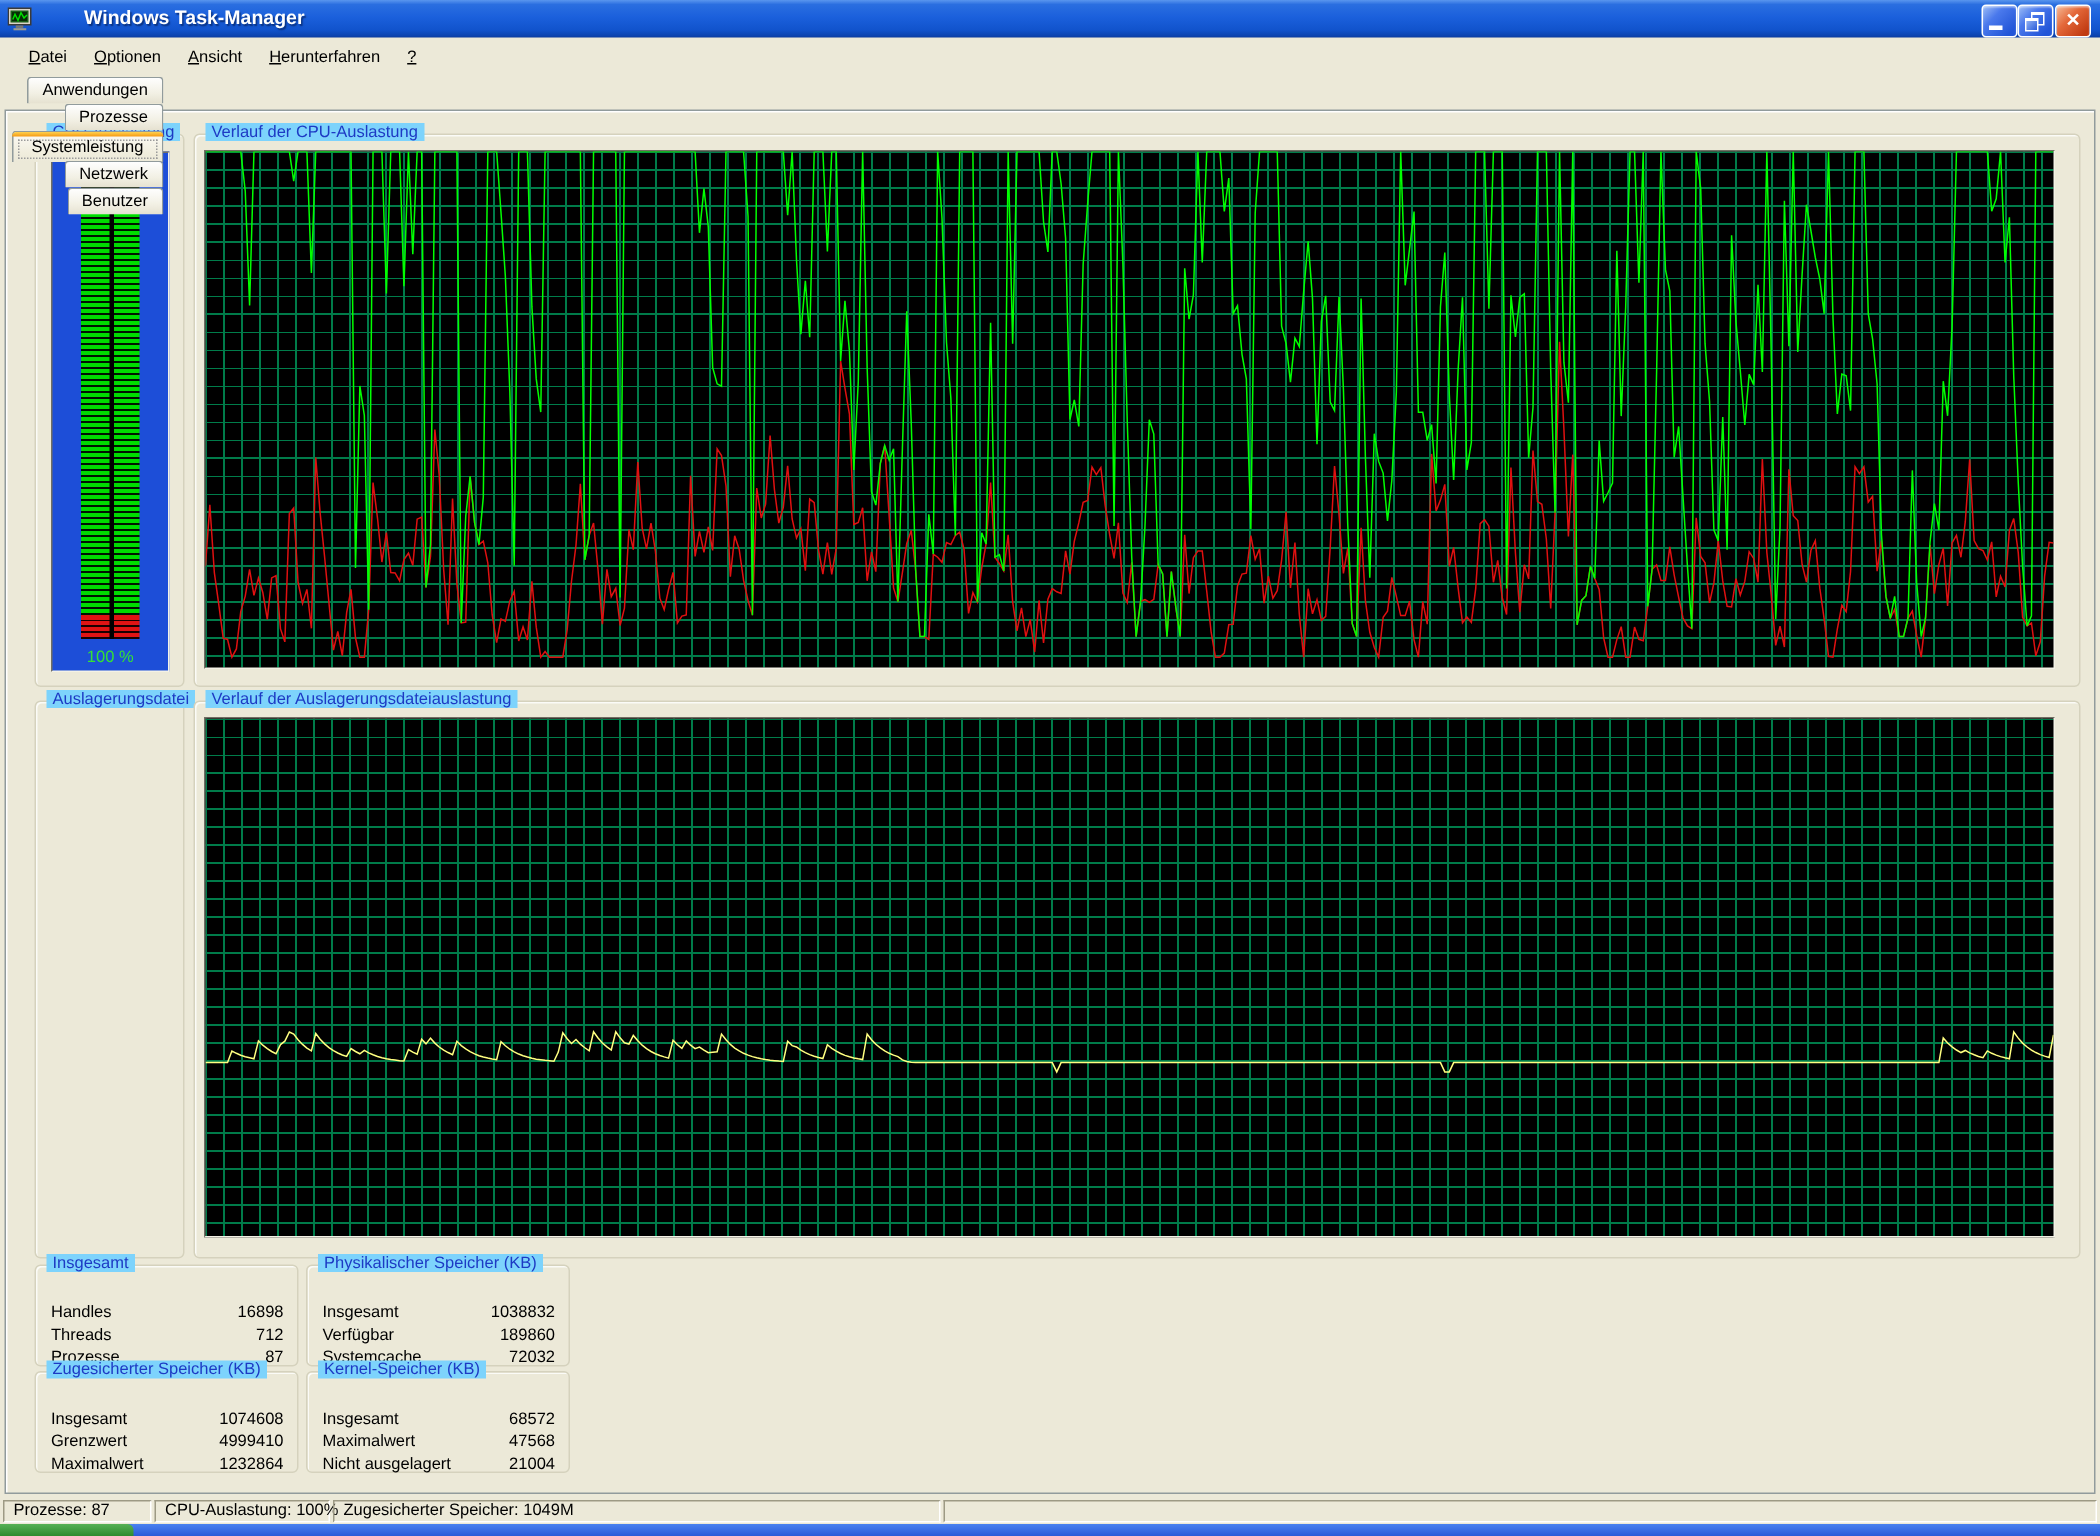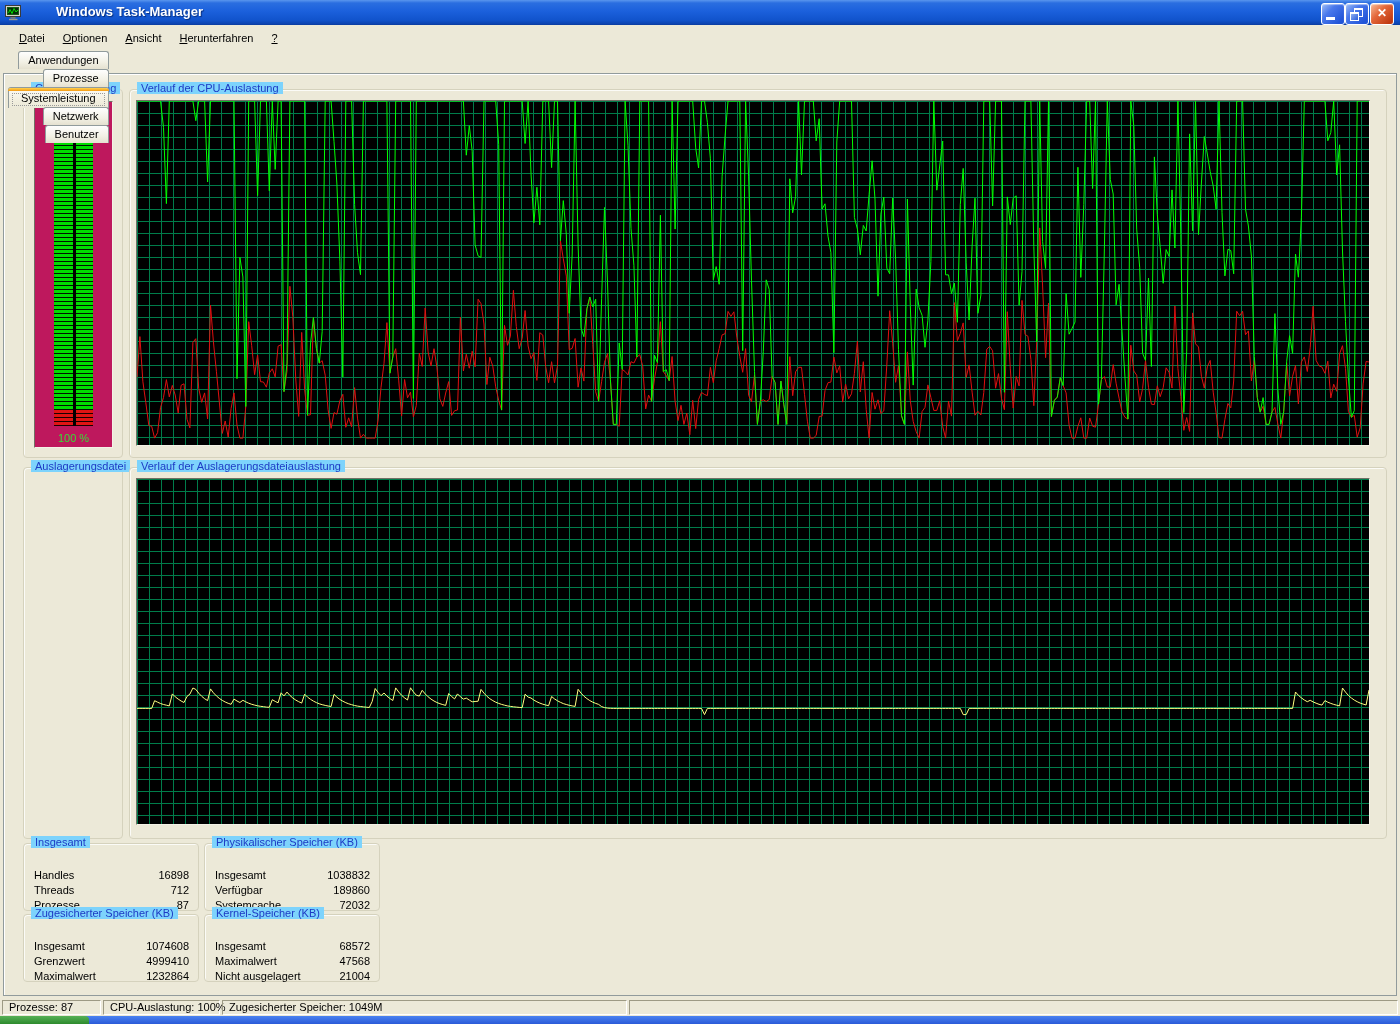--- a/index.html
+++ b/index.html
@@ -50,21 +50,21 @@
   #gb-cpu   {left:19px; top:15px;  width:98px;   height:367px;}
   #gb-cpuh  {left:125px;top:15px;  width:1256px; height:367px;}
   #gb-pf    {left:19px; top:393px; width:98px;   height:370px;}
   #gb-pfh   {left:125px;top:393px; width:1256px; height:370px;}
   #gb-tot   {left:19px; top:769px; width:174px;  height:66px;}
   #gb-phys  {left:200px;top:769px; width:174px;  height:66px;}
   #gb-commit{left:19px; top:840px; width:174px;  height:66px;}
   #gb-kern  {left:200px;top:840px; width:174px;  height:66px;}
 
   
-  .panel{position:absolute;background:#be185d;border:1px solid;border-color:#716f64 #f4f2e6 #f4f2e6 #716f64;}
+  .panel{position:absolute;background:#1d4ed8;border:1px solid;border-color:#716f64 #f4f2e6 #f4f2e6 #716f64;}
   #cpu-gauge-panel{left:30px; top:27px;  width:77px;   height:345px;}
   #cpu-graph-panel{left:132px;top:26px;  width:1232px; height:344px;}
   #pf-gauge-panel {left:30px; top:404px; width:77px;   height:346px;}
   #pf-graph-panel {left:132px;top:404px; width:1232px; height:345px;}
 
   .graph{background-color:#000;background-image:
      repeating-linear-gradient(90deg,#007c4a 0 1px,transparent 1px 12px),
      repeating-linear-gradient(180deg,#007c4a 0 1px,transparent 1px 12px);}
   .graph svg{position:absolute;left:0;top:0;width:100%;height:100%;}
 

